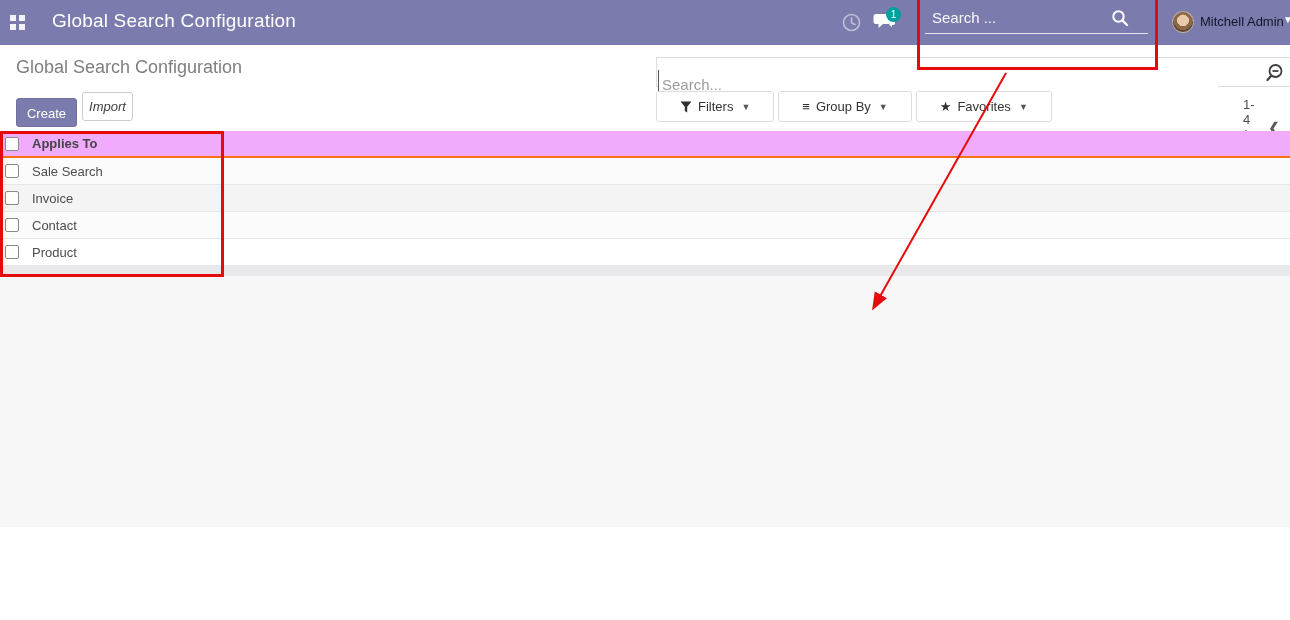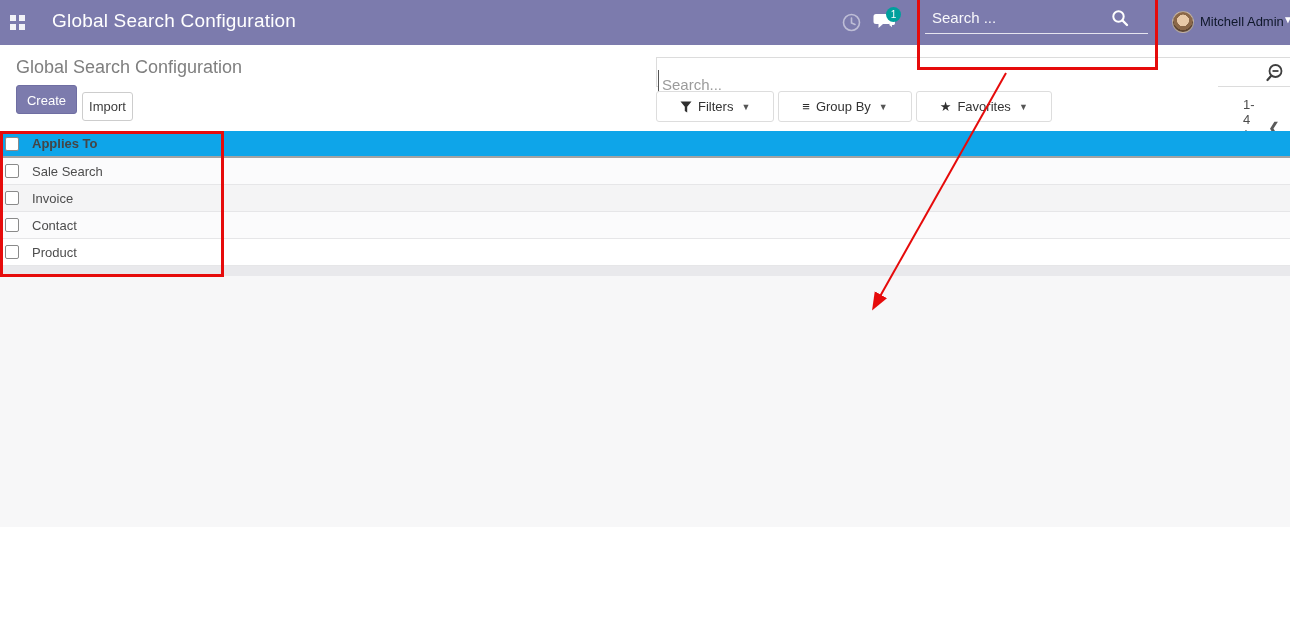--- a/index.html
+++ b/index.html
@@ -34,40 +34,40 @@
   .page-title { position:absolute; left:16px; top:12px; font-size:18px; color:#7f7f7f; }
   .list-search { position:absolute; left:656px; top:12px; width:634px; height:30px;
     border:1px solid #dcdcdc; border-right:none; background:#fff; }
   .list-search input { width:560px; height:28px; border:none; outline:none; font-size:15px;
     color:#4d7c0f; padding-left:3px; border-left:1px solid #555; margin-left:1px; margin-top:12px;
     font-family:"Liberation Sans", sans-serif; }
   .list-search input::placeholder { color:#9b9b9b; }
   .zoomout-icon { position:absolute; right:6px; top:5px; }
 
   .btn { display:inline-block; font-size:13px; border-radius:3px; cursor:pointer; text-align:center; }
-  .btn-create { position:absolute; left:16px; top:40px; width:61px; height:29px; line-height:29px;
+  .btn-create { position:absolute; left:16px; top:53px; width:61px; height:29px; line-height:29px;
     background:#7c7bad; color:#fff; border:1px solid #6f6ea2; }
   .btn-import { position:absolute; left:82px; top:47px; width:51px; height:29px; line-height:27px;
-    background:#fff; color:#3c3c3c; border:1px solid #cdcdcd; }
+    background:#fff; color:#3c3c3c; border:1px solid #cdcdcd;font-style:italic; }
 
   .filter-bar { position:absolute; left:656px; top:46px; height:31px; display:flex; gap:4px; }
   .fbtn { height:31px; background:#fff; border:1px solid #ddd; border-radius:3px; color:#333;
     font-size:13px; display:flex; align-items:center; gap:6px; padding:0 23px; cursor:pointer; }
   .fbtn .caret { font-size:9px; color:#555; margin-left:2px; }
   .fbtn .ico { color:#2f2f2f; font-size:13px; }
   .ico-bars { font-size:16px; font-weight:bold; line-height:10px; }
   .ico-star { font-size:14px; }
 
   .pager { position:absolute; left:1243px; top:52px; display:flex; align-items:center; gap:14px; }
   .pager-text { font-size:13px; color:#4c4c4c; }
   .pager-chev { font-size:13px; color:#5a5a5a; cursor:pointer; font-weight:bold; }
 
   
   .ltable { position:absolute; left:0; top:131px; width:1290px; }
-  .thead { height:27px; background:#0ea5e9; border-bottom:2px solid #a3a3a3;
+  .thead { height:27px; background:#f0abfc; border-bottom:2px solid #f97316;
     display:flex; align-items:center; position:relative; }
   .thead .hlabel { font-size:13px; font-weight:bold; color:#454545; margin-left:32px; }
   .cb { position:absolute; left:5px; top:50%; margin-top:-7px; width:14px; height:14px;
     border:1px solid #8a8a8a; border-radius:2px; background:#fff; cursor:pointer; }
   .trow { height:27px; position:relative; display:flex; align-items:center;
     border-bottom:1px solid #e6e6e8; cursor:pointer; }
   .trow:nth-child(odd) { background:#fbfbfc; }
   .trow:nth-child(even) { background:#f4f4f5; }
   .trow:nth-child(4) { background:#ffffff; }
   .trow .rlabel { font-size:13px; color:#4d4d4d; margin-left:32px; }

